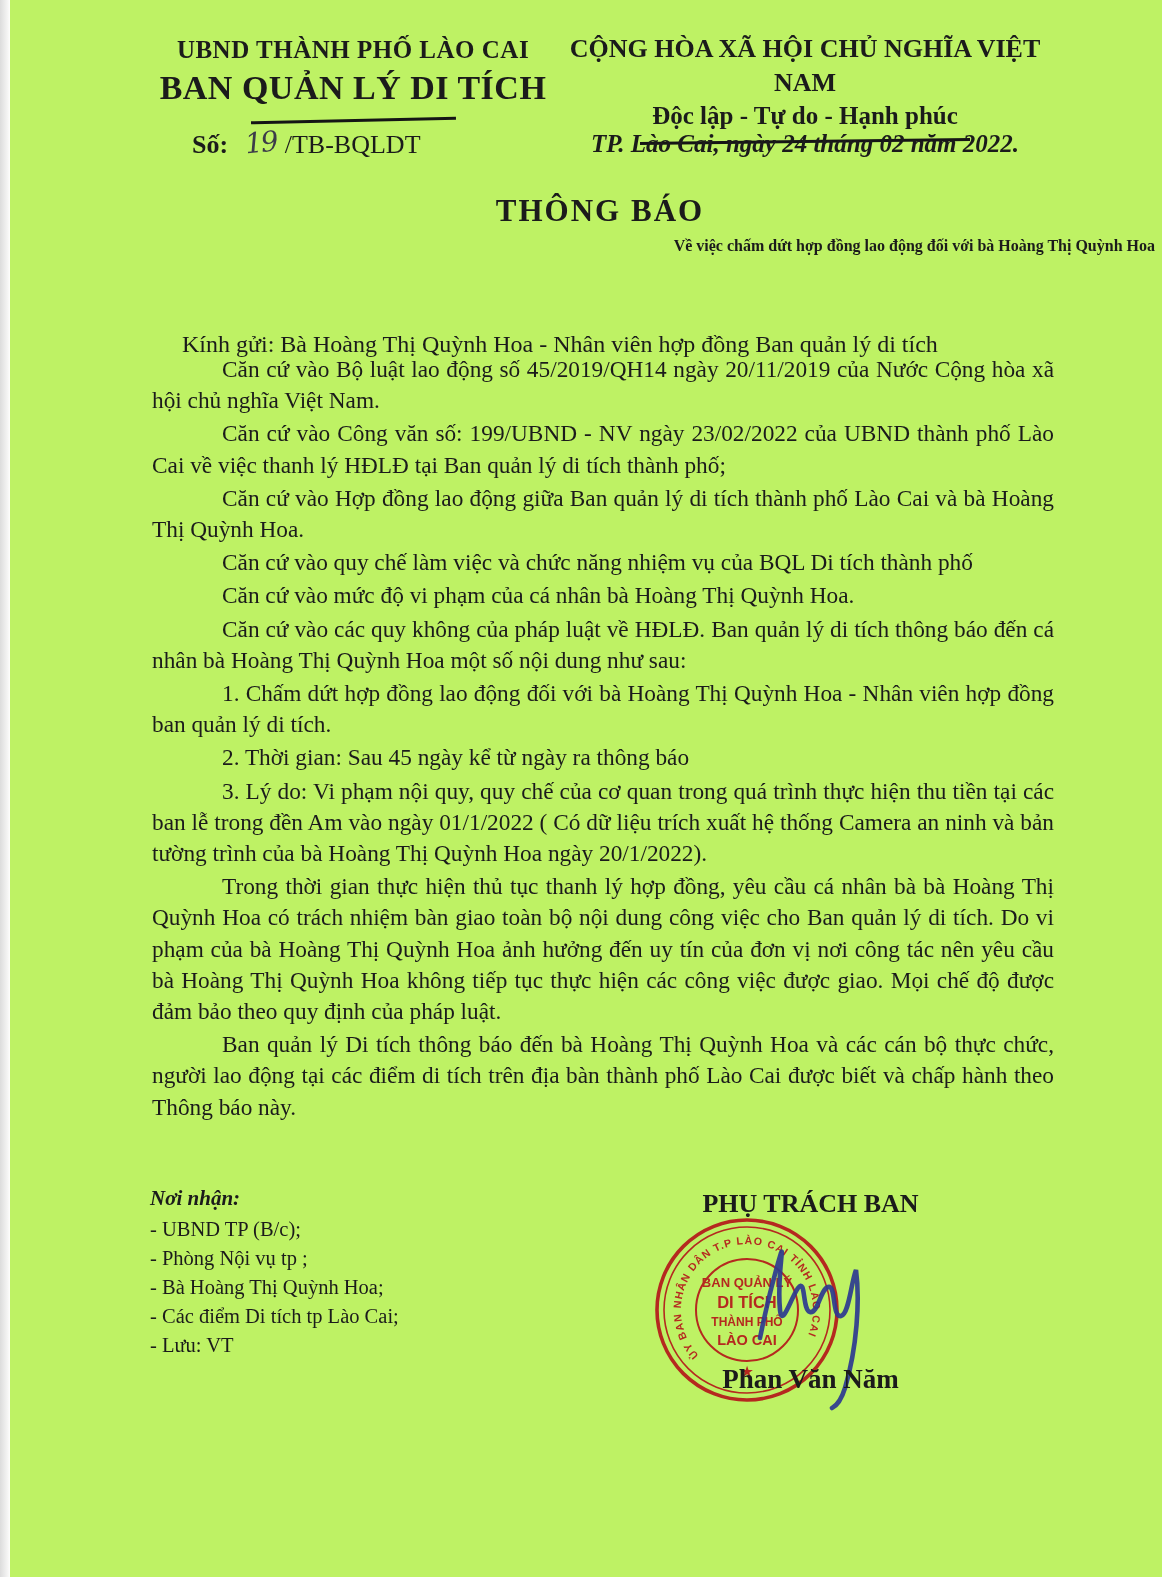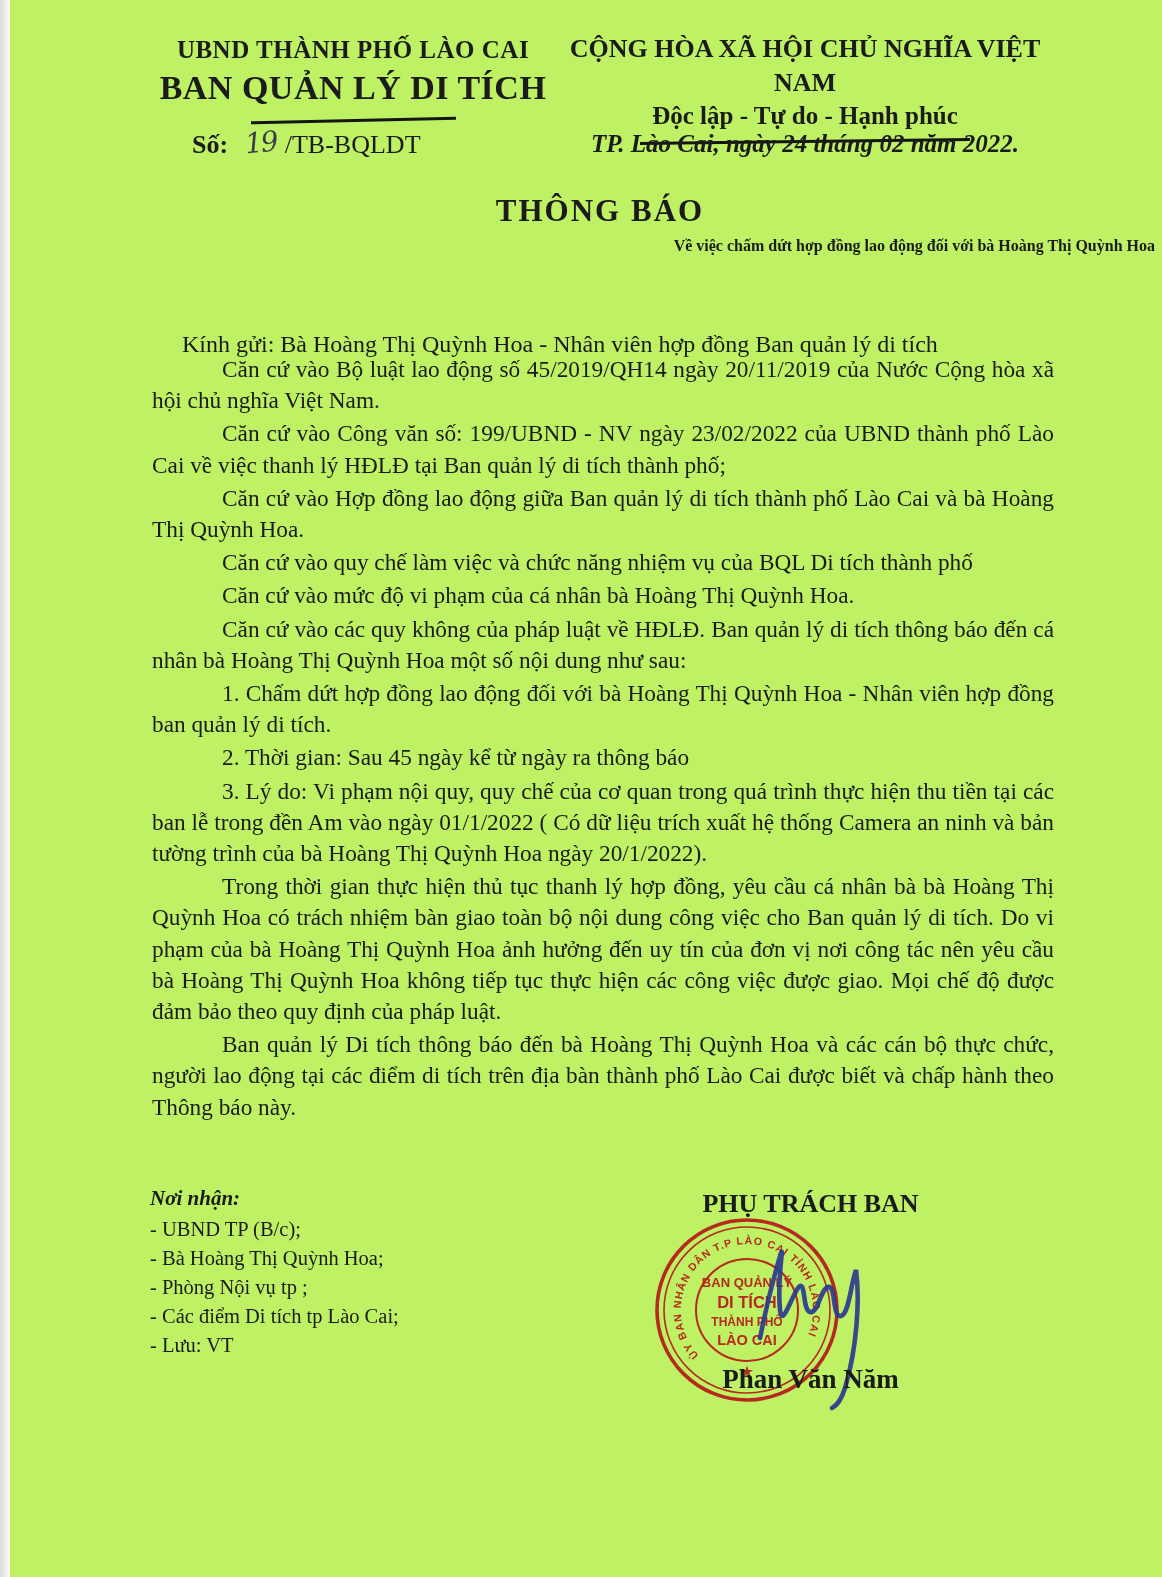--- a/index.html
+++ b/index.html
@@ -146,22 +146,22 @@
     <p>1. Chấm dứt hợp đồng lao động đối với bà Hoàng Thị Quỳnh Hoa - Nhân viên hợp đồng ban quản lý di tích.</p>
     <p>2. Thời gian: Sau 45 ngày kể từ ngày ra thông báo</p>
     <p>3. Lý do: Vi phạm nội quy, quy chế của cơ quan trong quá trình thực hiện thu tiền tại các ban lễ trong đền Am vào ngày 01/1/2022 ( Có dữ liệu trích xuất hệ thống Camera an ninh và bản tường trình của bà Hoàng Thị Quỳnh Hoa ngày 20/1/2022).</p>
     <p>Trong thời gian thực hiện thủ tục thanh lý hợp đồng, yêu cầu cá nhân bà bà Hoàng Thị Quỳnh Hoa có trách nhiệm bàn giao toàn bộ nội dung công việc cho Ban quản lý di tích. Do vi phạm của bà Hoàng Thị Quỳnh Hoa ảnh hưởng đến uy tín của đơn vị nơi công tác nên yêu cầu bà Hoàng Thị Quỳnh Hoa không tiếp tục thực hiện các công việc được giao. Mọi chế độ được đảm bảo theo quy định của pháp luật.</p>
     <p>Ban quản lý Di tích thông báo đến bà Hoàng Thị Quỳnh Hoa và các cán bộ thực chức, người lao động tại các điểm di tích trên địa bàn thành phố Lào Cai được biết và chấp hành theo Thông báo này.</p>
   </div>
 
   <div class="recipients">
     <div class="label">Nơi nhận:</div>
     <div>- UBND TP (B/c);</div>
+    <div>- Phòng Nội vụ tp ;</div>
     <div>- Bà Hoàng Thị Quỳnh Hoa;</div>
-    <div>- Phòng Nội vụ tp ;</div>
     <div>- Các điểm Di tích tp Lào Cai;</div>
     <div>- Lưu: VT</div>
   </div>
 
   <div class="sig-title">PHỤ TRÁCH BAN</div>
 
   <svg class="stamp-svg" viewBox="0 0 188 188" aria-hidden="true">
     <g fill="none" stroke="#b5291f">
       <circle cx="94" cy="94" r="90" stroke-width="3.6"></circle>
       <circle cx="94" cy="94" r="83" stroke-width="1.6"></circle>

